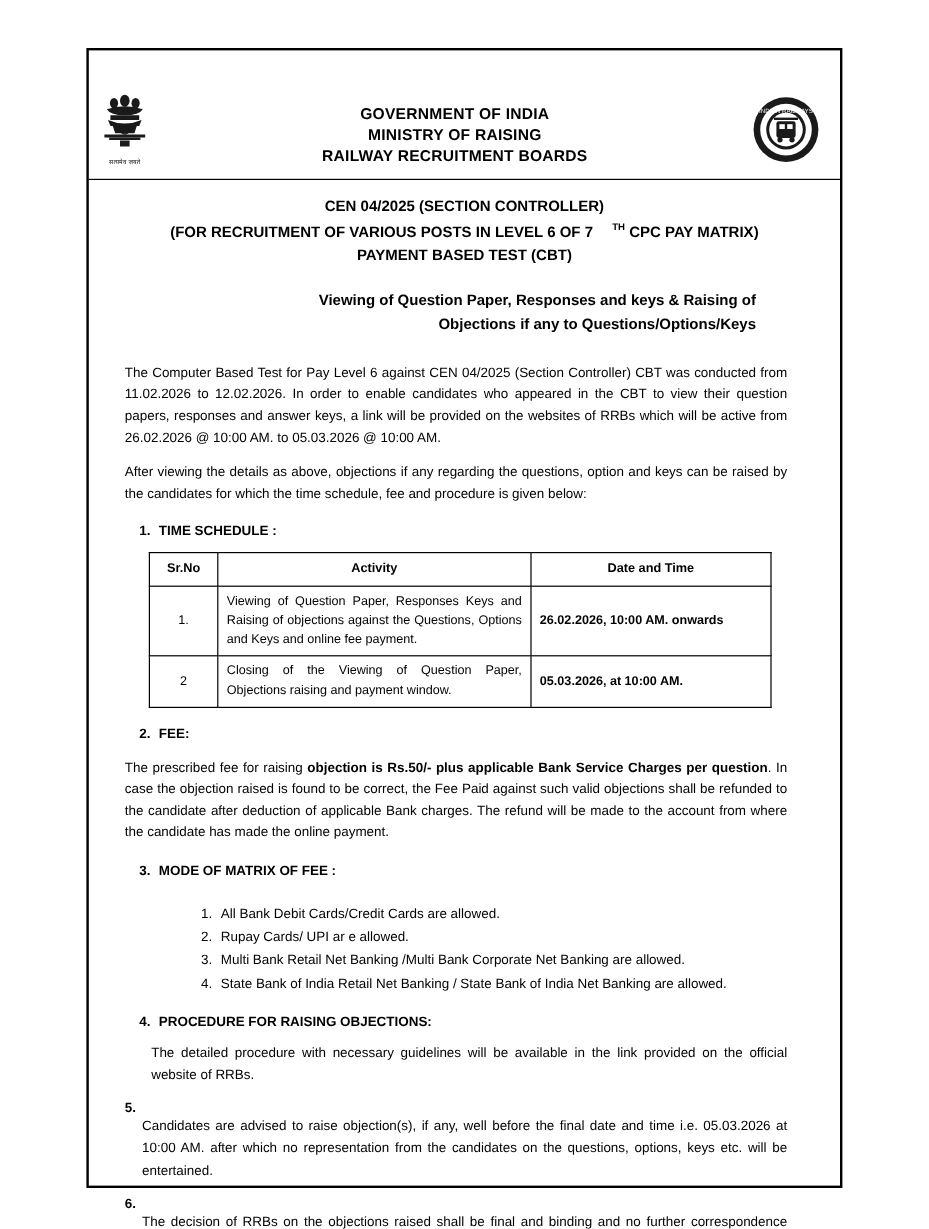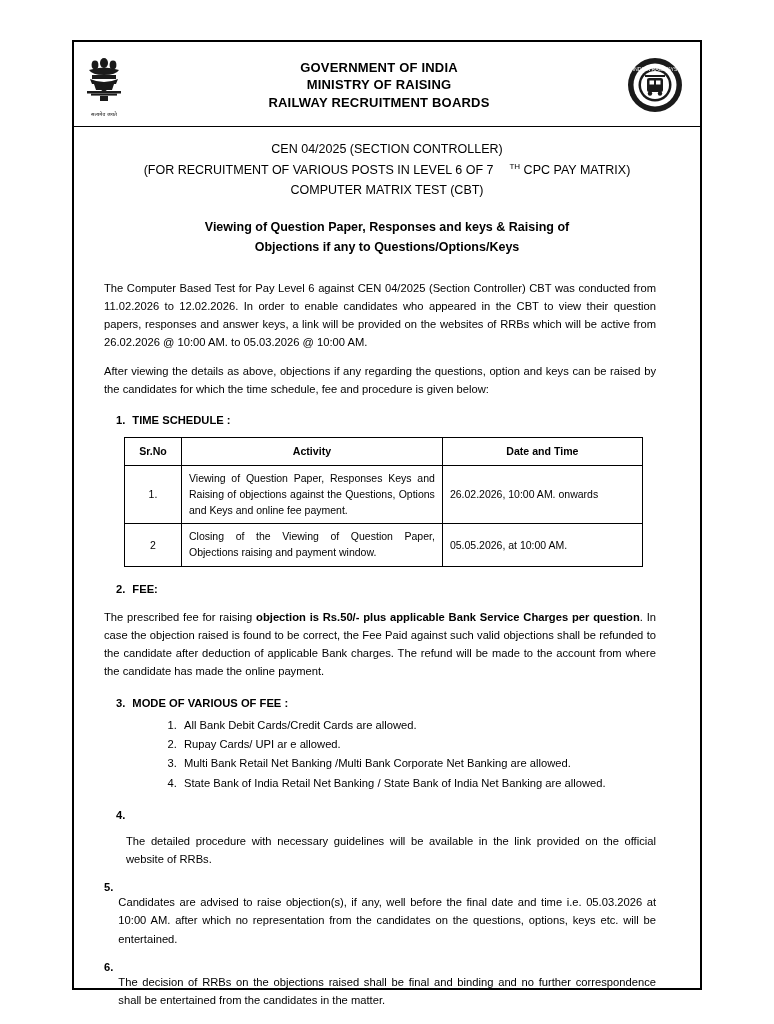--- a/index.html
+++ b/index.html
@@ -21,26 +21,26 @@
     top: 40px;
     width: 630px;
     height: 950px;
     border: 2px solid #000;
     box-sizing: border-box;
     background: #fff;
   }
   
   .header {
     display: flex;
-    align-items: center;
+    align-items: flex-end;
     justify-content: space-between;
     border-bottom: 1.5px solid #000;
     padding: 12px 14px 10px 0;
     box-sizing: border-box;
-    height: 85px;
+    height: 108px;
   }
   .emblem {
     width: 60px;
     display: flex;
     flex-direction: column;
     align-items: center;
     justify-content: center;
   }
   .emblem svg { display: block; }
   .emblem-caption {
@@ -65,25 +65,25 @@
     align-items: center;
     justify-content: center;
   }
   
   .titles {
     text-align: center;
     padding: 12px 18px 2px 18px;
   }
   .titles .t1, .titles .t2, .titles .t3 {
     font-size: 12.5px;
-    font-weight: normal;
+    font-weight: bold;
     line-height: 1.65;
   }
   .subtitle {
-    text-align: center;
+    text-align: right;
     font-size: 12.5px;
     font-weight: bold;
     line-height: 1.6;
     padding: 14px 70px 6px 70px;
   }
   
   .body {
     padding: 6px 44px 0 30px;
     font-size: 11.2px;
     line-height: 1.62;
@@ -114,24 +114,24 @@
     vertical-align: middle;
   }
   table.schedule th {
     text-align: center;
     font-weight: bold;
     font-size: 10.6px;
     border-radius: 13px;
   }
   td.srno { width: 42px; text-align: center; }
   td.activity { text-align: justify; line-height: 1.5; margin-left: 32px; }
-  td.datetime { width: 185px; font-weight: normal; text-align: left; padding-left: 9px; }
+  td.datetime { width: 185px; font-weight: bold; text-align: left; padding-left: 9px; }
   
   ol.modes {
-    margin: 4px 0 0 0;
+    margin: 18px 0 0 0;
     padding-left: 76px;
     font-size: 11.2px;
     line-height: 1.72;
   }
   ol.modes li { padding-left: 4px; }
   .indent-para {
     margin: 8px 0 0 22px;
     text-align: justify;
   }
   .num-para {
@@ -201,21 +201,21 @@
         </g>
         <path id="arcpath" d="M29 8 a21 21 0 0 1 0 42" fill="none"></path>
         <text font-size="5.2" fill="#ffffff" font-family="Liberation Sans, sans-serif" x="29" y="15" text-anchor="middle">INDIAN RAILWAYS</text>
       </svg>
     </div>
   </div>
 
   <div class="titles">
     <div class="t1">CEN 04/2025 (SECTION CONTROLLER)</div>
     <div class="t2"><span>(FOR RECRUITMENT OF VARIOUS POSTS IN LEVEL 6 OF 7</span><sup>TH</sup><span> CPC PAY MATRIX)</span></div>
-    <div class="t3">COMPUTER MATRIX TEST (CBT)</div>
+    <div class="t3">PAYMENT BASED TEST (CBT)</div>
   </div>
 
   <div class="subtitle">
     <div>Viewing of Question Paper, Responses and keys &amp; Raising of</div>
     <div>Objections if any to Questions/Options/Keys</div>
   </div>
 
   <div class="body">
 
     <p class="para">The Computer Based Test for Pay Level 6 against CEN 04/2025 (Section Controller) CBT was conducted from 11.02.2026 to 12.02.2026. In order to enable candidates who appeared in the CBT to view their question papers, responses and answer keys, a link will be provided on the websites of RRBs which will be active from 26.02.2026 @ 10:00 AM. to 05.03.2026 @ 10:00 AM.</p>
@@ -236,44 +236,45 @@
       </thead>
       <tbody>
         <tr>
           <td class="srno">1.</td>
           <td class="activity">Viewing  of Question Paper, Responses Keys and Raising  of  objections against  the Questions, Options and Keys and online fee payment.</td>
           <td class="datetime">26.02.2026, 10:00 AM. onwards</td>
         </tr>
         <tr>
           <td class="srno">2</td>
           <td class="activity">Closing of the Viewing of Question Paper, Objections raising and payment window.</td>
-          <td class="datetime">05.05.2026, at 10:00 AM.</td>
+          <td class="datetime">05.03.2026, at 10:00 AM.</td>
         </tr>
       </tbody>
     </table>
 
     <div class="numbered-head">
       <span class="num">2.</span>
       <span class="sec-head">FEE:</span>
     </div>
     <p class="para"><span>The prescribed fee for raising </span><b class="u">objection is Rs.50/- plus applicable Bank Service Charges per question</b><span>. In case the objection raised is found to be correct, the Fee Paid against such valid objections shall be refunded to the candidate after deduction of applicable Bank charges. The refund will be made to the account from where the candidate has made the online payment.</span></p>
 
     <div class="numbered-head">
       <span class="num">3.</span>
-      <span class="sec-head">MODE OF VARIOUS OF FEE :</span>
+      <span class="sec-head">MODE OF MATRIX OF FEE :</span>
     </div>
     <ol class="modes">
       <li>All Bank Debit Cards/Credit Cards are allowed.</li>
       <li>Rupay Cards/ UPI ar e allowed.</li>
       <li>Multi Bank Retail Net Banking /Multi Bank Corporate Net Banking are allowed.</li>
       <li>State Bank of India Retail Net Banking / State Bank of India Net Banking are allowed.</li>
     </ol>
 
     <div class="numbered-head">
       <span class="num">4.</span>
+      <span class="sec-head">PROCEDURE FOR RAISING OBJECTIONS:</span>
     </div>
     <p class="indent-para">The detailed procedure with necessary guidelines will be available in the link provided on the official website of RRBs.</p>
 
     <div class="num-para">
       <span class="n">5.</span>
       <span class="txt">Candidates are advised to raise objection(s), if any, well before the final date and time i.e. 05.03.2026 at 10:00 AM. after  which no representation from the candidates on the questions, options, keys etc. will be entertained.</span>
     </div>
 
     <div class="num-para">
       <span class="n">6.</span>

